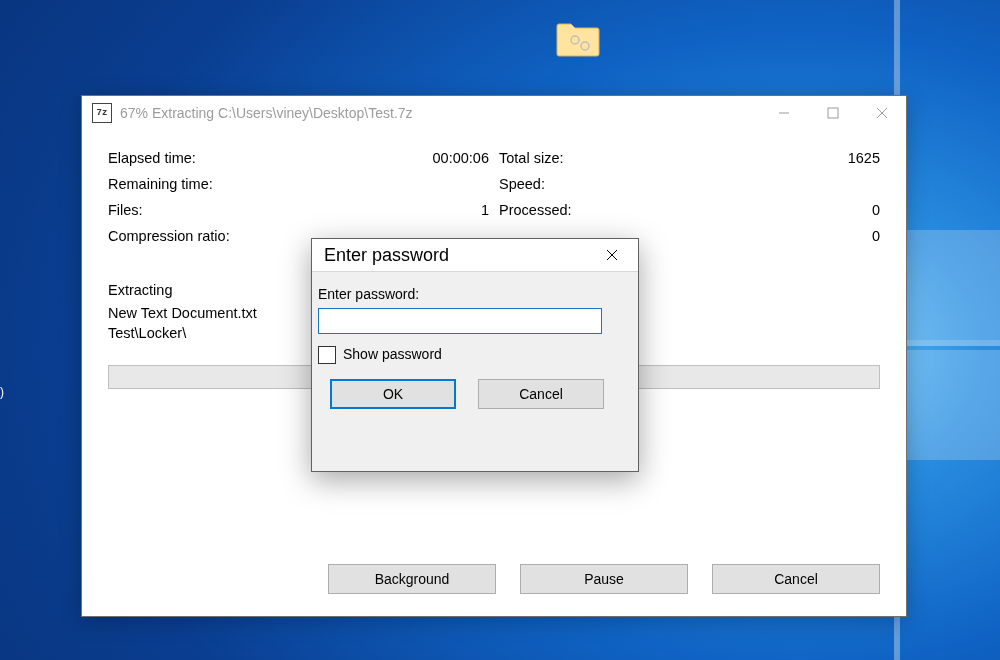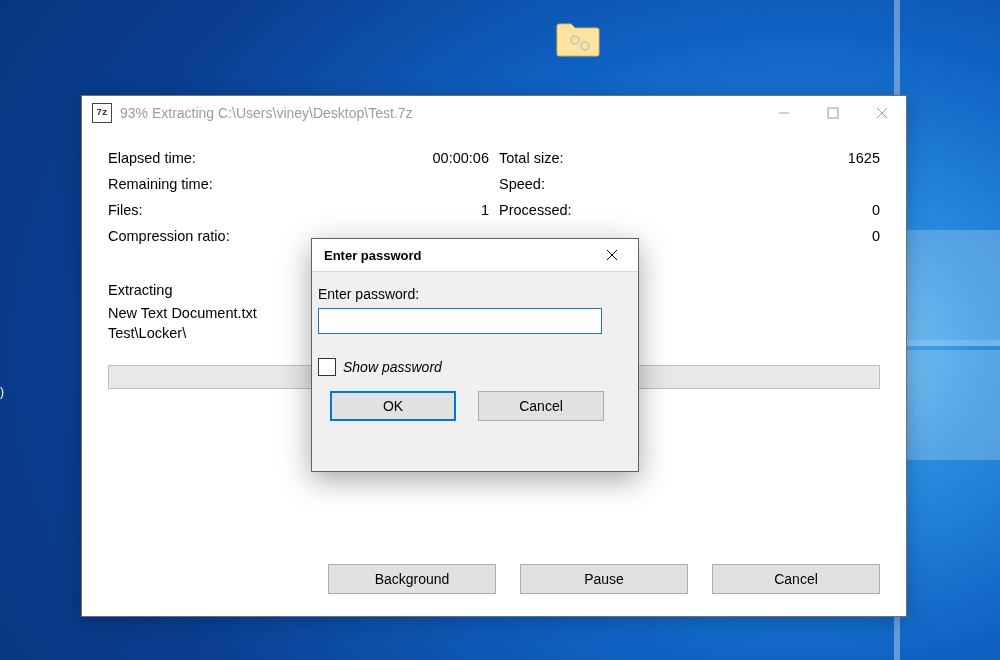--- a/index.html
+++ b/index.html
@@ -46,27 +46,27 @@
   .mainbtns{position:absolute;left:0;right:0;bottom:22px;display:flex;justify-content:flex-end;padding-right:26px;}
   .btn{width:166px;height:28px;margin-left:24px;background:#e1e1e1;border:1px solid #adadad;font-size:14px;display:flex;align-items:center;justify-content:center;}
   .btn:first-child{margin-left:0;}
   
   
   .dialog{
     position:absolute;left:311px;top:238px;width:326px;height:232px;
     background:#f0f0f0;border:1px solid #616161;box-shadow:0 8px 28px rgba(0,0,0,.35);
   }
   .dlg-titlebar{height:32px;background:#fff;display:flex;align-items:center;padding:0 6px 0 12px;border-bottom:1px solid #d8d8d8;}
-  .dlg-title{flex:1;font-size:13px;color:#000;font-weight:bold;}
+  .dlg-title{flex:1;font-size:18px;color:#000;}
   .dlg-x{width:40px;height:26px;display:flex;align-items:center;justify-content:center;}
   
   .dlg-body{padding:14px 22px 0 6px;font-size:14px;}
   .pwlabel{margin-bottom:6px;}
   .pwfield{width:282px;height:24px;border:1px solid #1a74c7;background:#fff;padding:0;}
-  .chkrow{display:flex;align-items:center;margin-top:24px;font-style:italic;}
+  .chkrow{display:flex;margin-top:12px;}
   .chk{width:16px;height:16px;border:1px solid #333;background:#fff;margin-right:7px;}
   
   .dlg-btns{display:flex;justify-content:center;gap:22px;margin-top:15px;}
   .dbtn{width:124px;height:28px;background:#e1e1e1;border:1px solid #adadad;font-size:14px;display:flex;align-items:center;justify-content:center;}
   .dbtn.primary{border:1px solid #0078d7;box-shadow:inset 0 0 0 1px #0078d7;}
   
   .edge-hint{position:absolute;left:0;top:385px;color:#fff;font-size:12px;}
 </style>
 </head>
 <body>
@@ -88,21 +88,21 @@
       <circle cx="20" cy="22" r="4" fill="none" stroke="#bfbfbf" stroke-width="1.5"></circle>
       <circle cx="30" cy="28" r="4" fill="none" stroke="#bfbfbf" stroke-width="1.5"></circle>
     </svg>
   </div>
 
   <div class="win">
     <div class="titlebar">
       <div class="tb-icon">
           <span>7z</span>
         </div>
-      <div class="tb-title">93% Extracting C:\Users\viney\Desktop\Test.7z</div>
+      <div class="tb-title">67% Extracting C:\Users\viney\Desktop\Test.7z</div>
       <div class="tb-btns">
         <div class="tb-btn">
             <svg width="12" height="12">
               <line x1="1" y1="6" x2="11" y2="6" stroke-width="1"></line>
             </svg>
           </div>
         <div class="tb-btn">
             <svg width="12" height="12">
               <rect x="1" y="1" width="10" height="10" fill="none" stroke-width="1"></rect>
             </svg>

